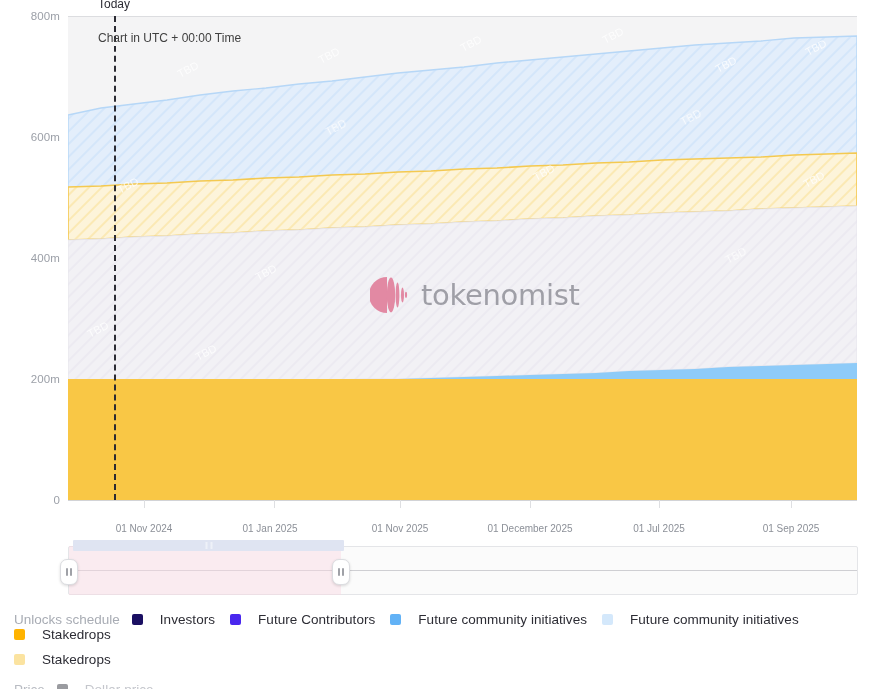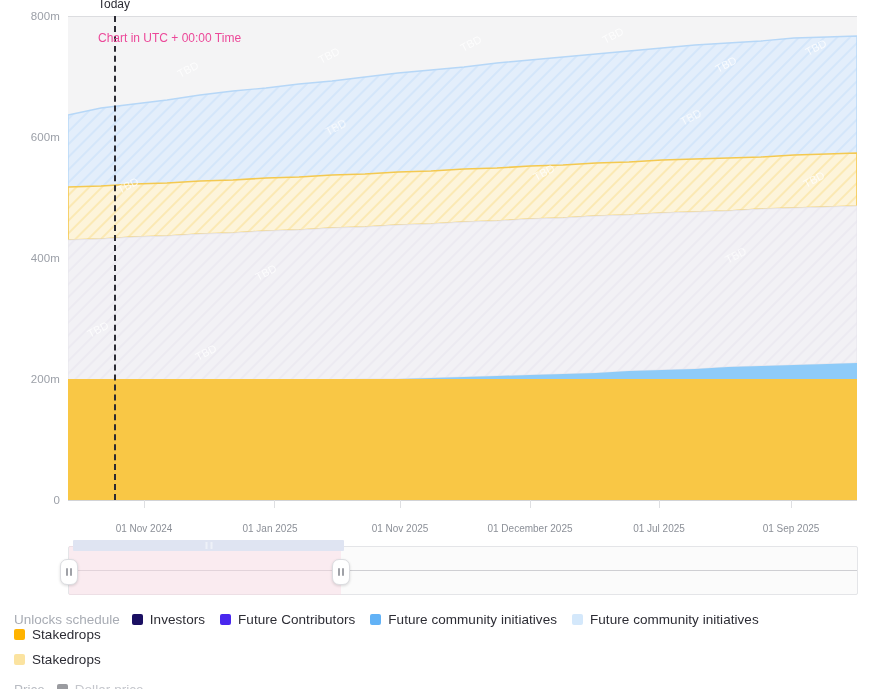--- a/index.html
+++ b/index.html
@@ -66,21 +66,21 @@
   #today-label{
     position:absolute;
     left:114px;top:-3px;
     transform:translateX(-50%);
     font-size:12px;color:#2c2c34;
     white-space:nowrap;
   }
   #utc-note{
     position:absolute;
     left:98px;top:31px;
-    font-size:12px;color:#ec4899;
+    font-size:12px;color:#404040;
     white-space:nowrap;
   }
 
   
   #watermark{
     position:absolute;
     left:370px;top:275px;
     display:flex;align-items:center;gap:13px;
     opacity:.95;
     pointer-events:none;
@@ -146,21 +146,21 @@
   .legend-row{
     display:flex;flex-wrap:wrap;align-items:center;
     padding:0 14px;
     min-height:26px;
   }
   .legend-title{
     font-size:13.5px;color:#a8acb4;margin-right:12px;white-space:nowrap;
   }
   .legend-title.dim{color:#b9bcc3;}
   .legend-item{
-    display:flex;align-items:center;gap:7px;
+    display:flex;align-items:center;gap:17px;
     margin-right:15px;white-space:nowrap;cursor:pointer;
   }
   .legend-swatch{
     width:11px;height:11px;border-radius:2px;flex:none;
   }
   .legend-label{
     font-size:13.5px;color:#2c2c34;letter-spacing:.05px;
   }
   .legend-item.disabled .legend-label{color:#c4c6cc;}
   #legend-row-1{margin-bottom:4px;}
@@ -257,20 +257,30 @@
         <text x="52" y="178" transform="rotate(-28 52 178)">TBD</text>
         <text x="468" y="165" transform="rotate(-28 468 165)">TBD</text>
         <text x="738" y="172" transform="rotate(-28 738 172)">TBD</text>
         <text x="190" y="265" transform="rotate(-28 190 265)">TBD</text>
         <text x="660" y="248" transform="rotate(-28 660 248)">TBD</text>
         <text x="22" y="322" transform="rotate(-28 22 322)">TBD</text>
         <text x="130" y="345" transform="rotate(-28 130 345)">TBD</text>
       </g>
     </svg>
 
+    <div id="watermark" style="left:302px;top:259px;">
+      <svg width="38" height="40" viewBox="0 0 38 40">
+        <path d="M17 2 A18 18 0 0 0 17 38 Z" fill="#e2849f"></path>
+        <ellipse cx="21" cy="20" rx="4.2" ry="17.5" fill="#e2849f"></ellipse>
+        <ellipse cx="27.5" cy="20" rx="1.9" ry="12.5" fill="#e2849f"></ellipse>
+        <ellipse cx="32.5" cy="20" rx="1.5" ry="7.5" fill="#e2849f"></ellipse>
+        <ellipse cx="36" cy="20" rx="1.1" ry="3.2" fill="#e2849f"></ellipse>
+      </svg>
+      <span class="wm-text">tokenomist</span>
+    </div>
   </div>
 
   <div class="grid-line base" style="top:500px;"></div>
 
   <div class="y-tick" style="top:16px;">800m</div>
   <div class="y-tick" style="top:137px;text-align:right;">600m</div>
   <div class="y-tick" style="top:258px;">400m</div>
   <div class="y-tick" style="top:379px;">200m</div>
   <div class="y-tick" style="top:500px;">0</div>
 

